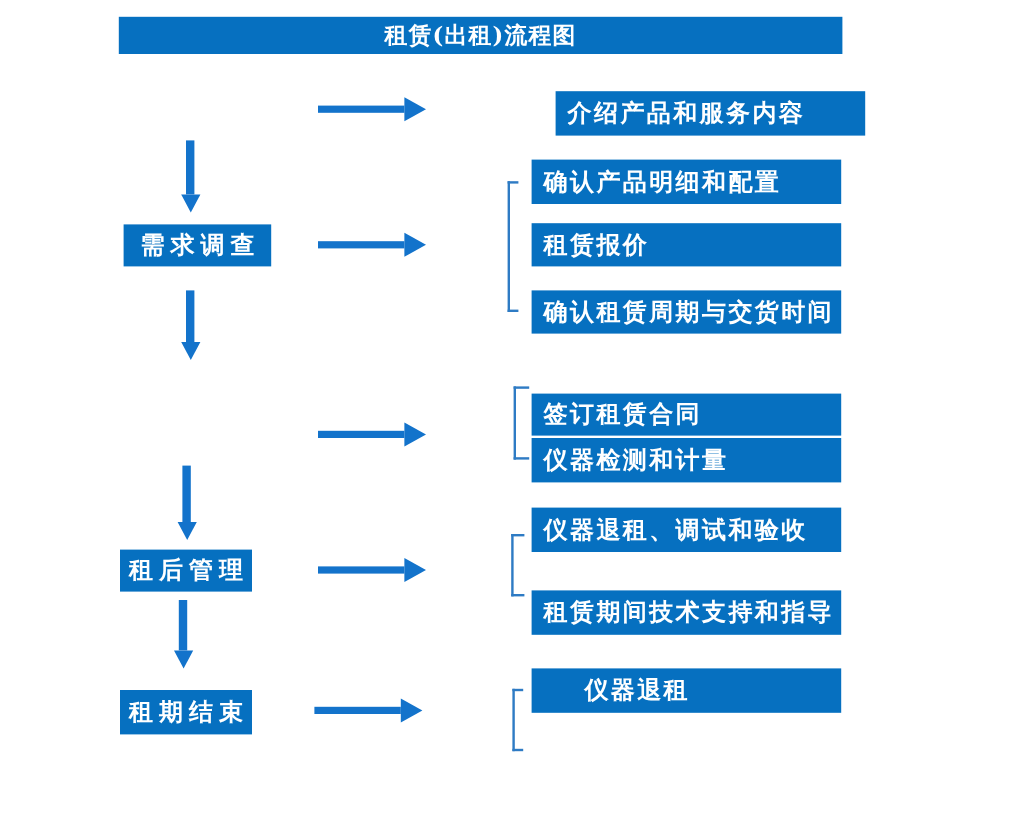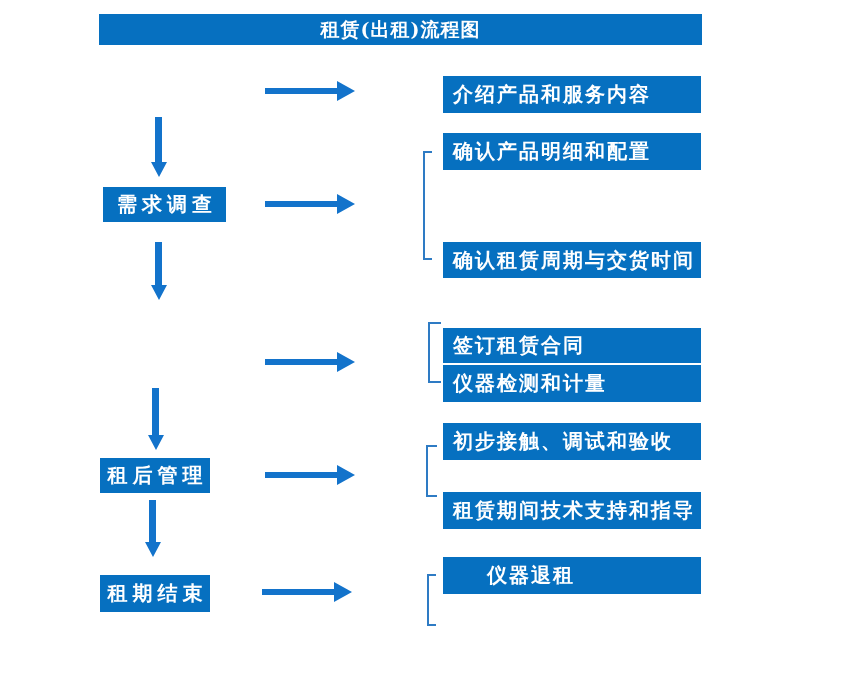--- a/index.html
+++ b/index.html
@@ -44,21 +44,21 @@
     letter-spacing:2px;
     justify-content:flex-start;
   }
   
   .s1{left:103px;top:77px;width:123px;height:34px;}
   .s2{left:103px;top:187px;width:123px;height:35px;}
   .s3{left:102px;top:344px;width:110px;height:37px;}
   .s4{left:100px;top:458px;width:110px;height:35px;}
   .s5{left:100px;top:575px;width:110px;height:37px;}
   
-  .r1{top:76px;height:37px;}
+  .r1{top:76px;height:37px;margin-left:20px;}
   .r2{top:133px;height:37px;}
   .r3{top:186px;height:36px;}
   .r4{top:242px;height:36px;}
   .r5{top:328px;height:35px;}
   .r6{top:365px;height:37px;}
   .r7{top:423px;height:37px;}
   .r8{top:492px;height:37px;}
   .r9{top:557px;height:37px;padding-left:44px;}
   .r10{top:608px;height:36px;}
   
@@ -134,20 +134,21 @@
   <div class="harrow h4"></div>
   <div class="harrow h5"></div>
 
   <div class="bracket b2"></div>
   <div class="bracket b3"></div>
   <div class="bracket b4"></div>
   <div class="bracket b5"></div>
 
   <div class="box detail r1">介绍产品和服务内容</div>
   <div class="box detail r2">确认产品明细和配置</div>
+  <div class="box detail r3">租赁报价</div>
   <div class="box detail r4">确认租赁周期与交货时间</div>
   <div class="box detail r5">签订租赁合同</div>
   <div class="box detail r6">仪器检测和计量</div>
-  <div class="box detail r7">初步接触、调试和验收</div>
+  <div class="box detail r7">仪器退租、调试和验收</div>
   <div class="box detail r8">租赁期间技术支持和指导</div>
   <div class="box detail r9">仪器退租</div>
 
 </div>
 
 </body></html>

